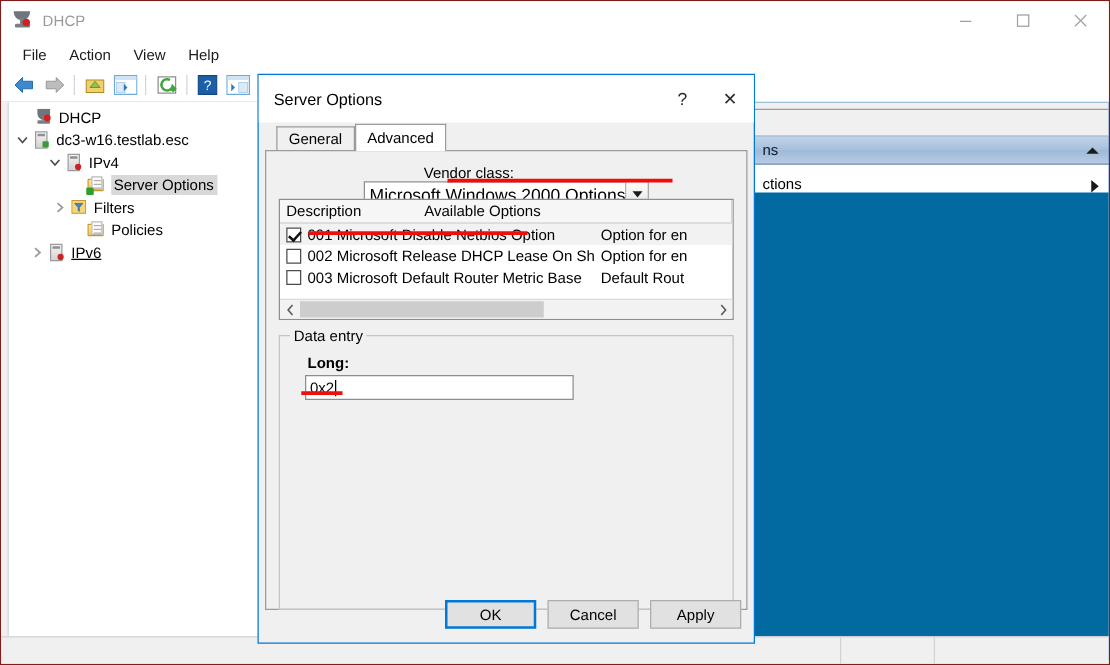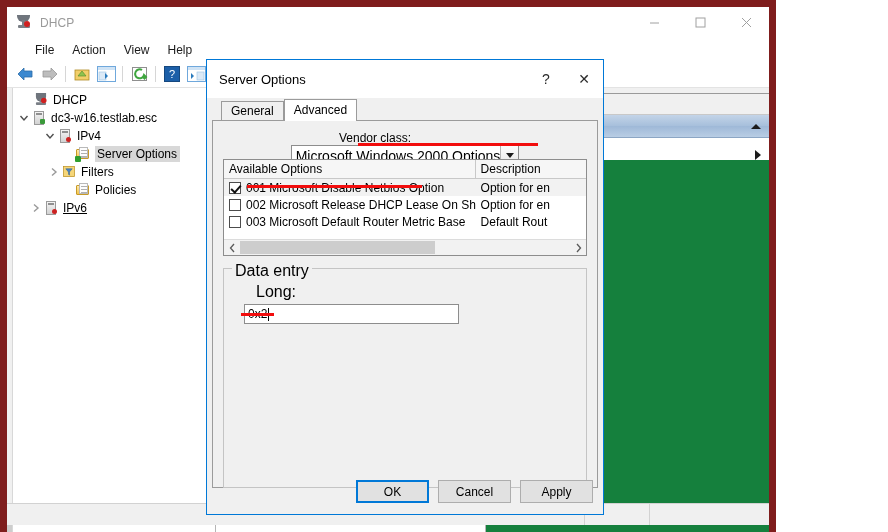--- a/index.html
+++ b/index.html
@@ -15,23 +15,23 @@
     font-size: 12px;
     color: #000000;
     position: relative;
     -webkit-font-smoothing: antialiased;
   }
 
   
   #mmc-window {
     position: absolute;
     left: 0; top: 0;
-    width: 776px; height: 532px;
-    background: #ffffff;
-    border: 7px solid #7f1d1d;
+    width: 888px; height: 532px;
+    background: #ffffff;
+    border: 1px solid #7f1d1d;
     box-sizing: border-box;
   }
 
   
   .titlebar {
     height: 31px;
     display: flex;
     align-items: center;
     background: #ffffff;
     position: relative;
@@ -82,21 +82,21 @@
     display: flex; align-items: center; justify-content: center;
     color: #a0a0a0;
   }
   .win-btn svg { display: block; }
 
   
   .menubar {
     height: 23px;
     display: flex;
     align-items: center;
-    padding-left: 19px;
+    padding-left: 8px;
     background: #ffffff;
     font-size: 12px;
     color: #1a1a1a;
   }
   .menu-item {
     padding: 3px 9px;
     cursor: default;
   }
 
   
@@ -248,21 +248,21 @@
   .content-head {
     height: 21px;
     background: #f0f0f0;
     border-bottom: 1px solid #d4d4d4;
   }
 
   
   .actions-pane {
     width: 283px;
     flex: none;
-    background: #15803d;
+    background: #0369a1;
     box-sizing: border-box;
     position: relative;
     overflow: hidden;
   }
   .actions-topstrip {
     height: 5px;
     background: #f0f0f0;
     border-bottom: 1px solid #9a9a9a;
   }
   .actions-toolstrip {
@@ -531,25 +531,26 @@
     height: 220px;
     box-sizing: border-box;
     position: relative;
     padding: 12px 10px 10px 10px;
   }
   .gb-title {
     position: absolute;
     top: -7px; left: 8px;
     background: #f0f0f0;
     padding: 0 3px;
-    font-size: 16px;
+    font-size: 12px;
   }
   .sub-label {
-    font-size: 16px;
-    margin: 2px 0 3px 22px;
+    font-size: 12px;
+    margin: 2px 0 3px 12px;
+    font-weight: bold;
   }
   .textinput {
     margin-left: 10px;
     width: 215px;
     height: 20px;
     background: #ffffff;
     border: 1px solid #8d8d8d;
     box-sizing: border-box;
     display: flex;
     align-items: center;
@@ -833,22 +834,22 @@
       <div class="combo">
         <div class="combo-text">Microsoft Windows 2000 Options</div>
         <div class="combo-arrow">
             <span class="caret-dn"></span>
           </div>
       </div>
     </div>
 
     <div class="listbox">
       <div class="list-header">
+        <div class="lh-cell lh-desc">Description</div>
         <div class="lh-cell lh-avail">Available Options</div>
-        <div class="lh-cell lh-desc">Description</div>
       </div>
 
       <div class="list-row first">
         <div class="lr-main">
           <span class="chk checked"></span>
           <span>001 Microsoft Disable Netbios Option</span>
         </div>
         <div class="lr-desc">Option for en</div>
       </div>
 

